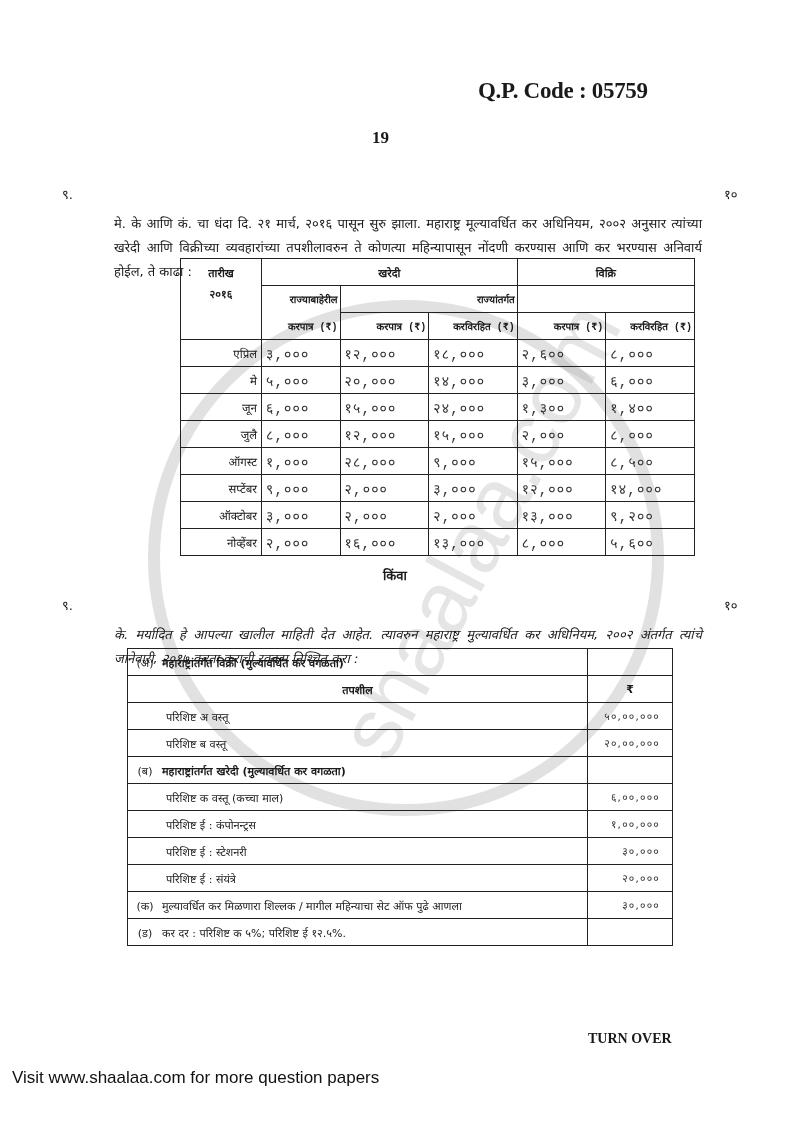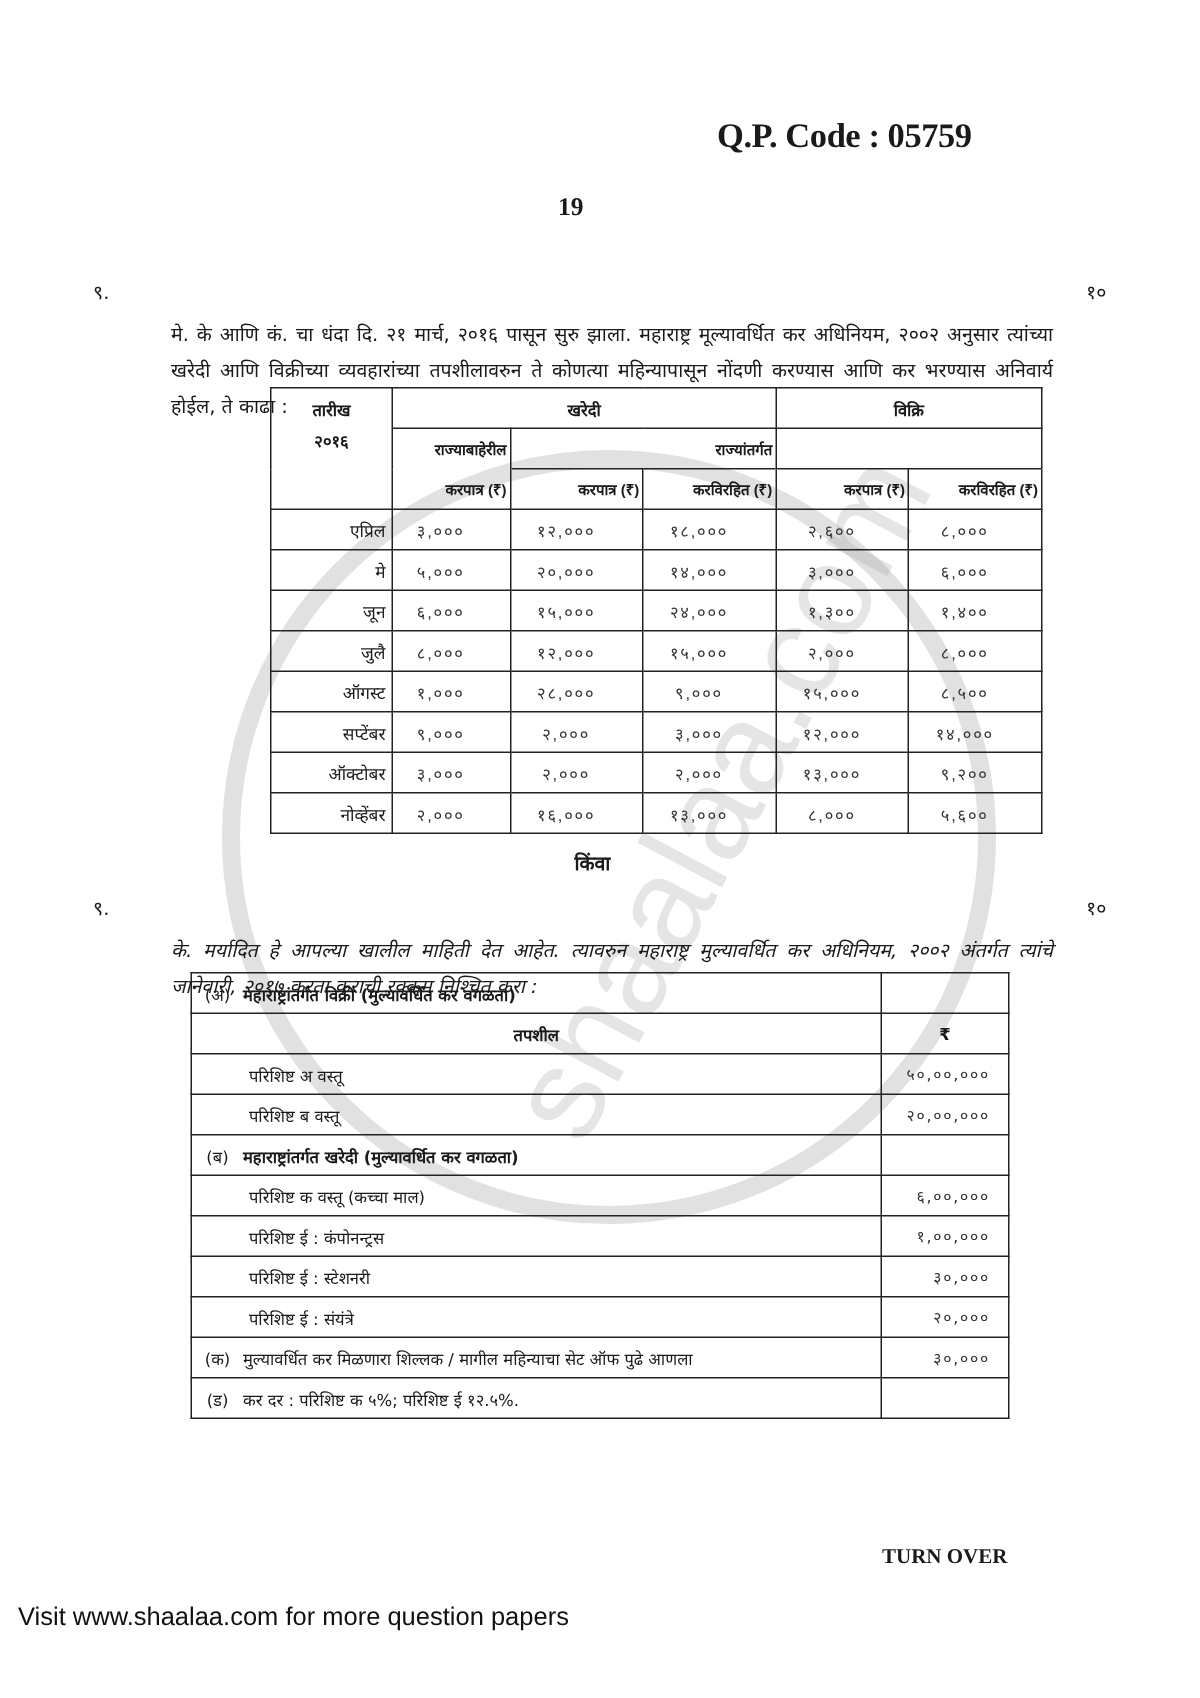--- a/index.html
+++ b/index.html
@@ -11,26 +11,26 @@
                font-size: 23px; letter-spacing: -0.3px; }
     .page-no { left: 372px; top: 128px; font-family: "Liberation Serif", serif; font-weight: bold; font-size: 17px; }
 
     .q-num { font-family: "DejaVu Sans", sans-serif; font-size: 13px; }
     .q-marks { font-family: "DejaVu Sans", sans-serif; font-size: 13px; }
     .q-text { font-family: "DejaVu Sans", sans-serif; font-size: 13px; line-height: 24px;
               text-align: justify; width: 588px; margin-top: 32px; }
 
     
     table { border-collapse: collapse; }
-    .t1 { left: 180px; top: 258px; width: 515px; font-family: Liberation Sans, sans-serif; font-size: 11px; }
+    .t1 { left: 180px; top: 258px; width: 515px; font-family: Liberation Mono, monospace; font-size: 11px; }
     .t1 td, .t1 th { border: 1px solid #222; padding: 0 4px; height: 26px; }
     .t1 .hdr { font-weight: bold; text-align: center; font-size: 11px; }
     .t1 .sub { font-weight: bold; text-align: right; font-size: 10px; white-space: nowrap; padding: 0 2px; }
     .t1 .month { text-align: right; padding-left: 12px; font-size: 11.5px; }
-    .t1 .num { text-align: center; padding-right: 18px; font-size: 11px; letter-spacing: 1.2px; color: #333; }
+    .t1 .num { text-align: left; padding-right: 18px; font-size: 14px; letter-spacing: 1.2px; color: #333; }
     .t1 .noborder-b { border-bottom: none; }
     .t1 .noborder-t { border-top: none; }
 
     .kinva { left: 383px; top: 566px; font-family: "DejaVu Sans", sans-serif; font-weight: bold; font-size: 13px; }
 
     
     .t2 { left: 127px; top: 648px; width: 546px; font-family: "DejaVu Sans", sans-serif; font-size: 11px; }
     .t2 td { border: 1px solid #222; height: 26px; padding: 0; }
     .t2 .th-c { text-align: center; font-weight: bold; }
     .t2 .lbl { display: inline-block; width: 34px; text-align: center; }

